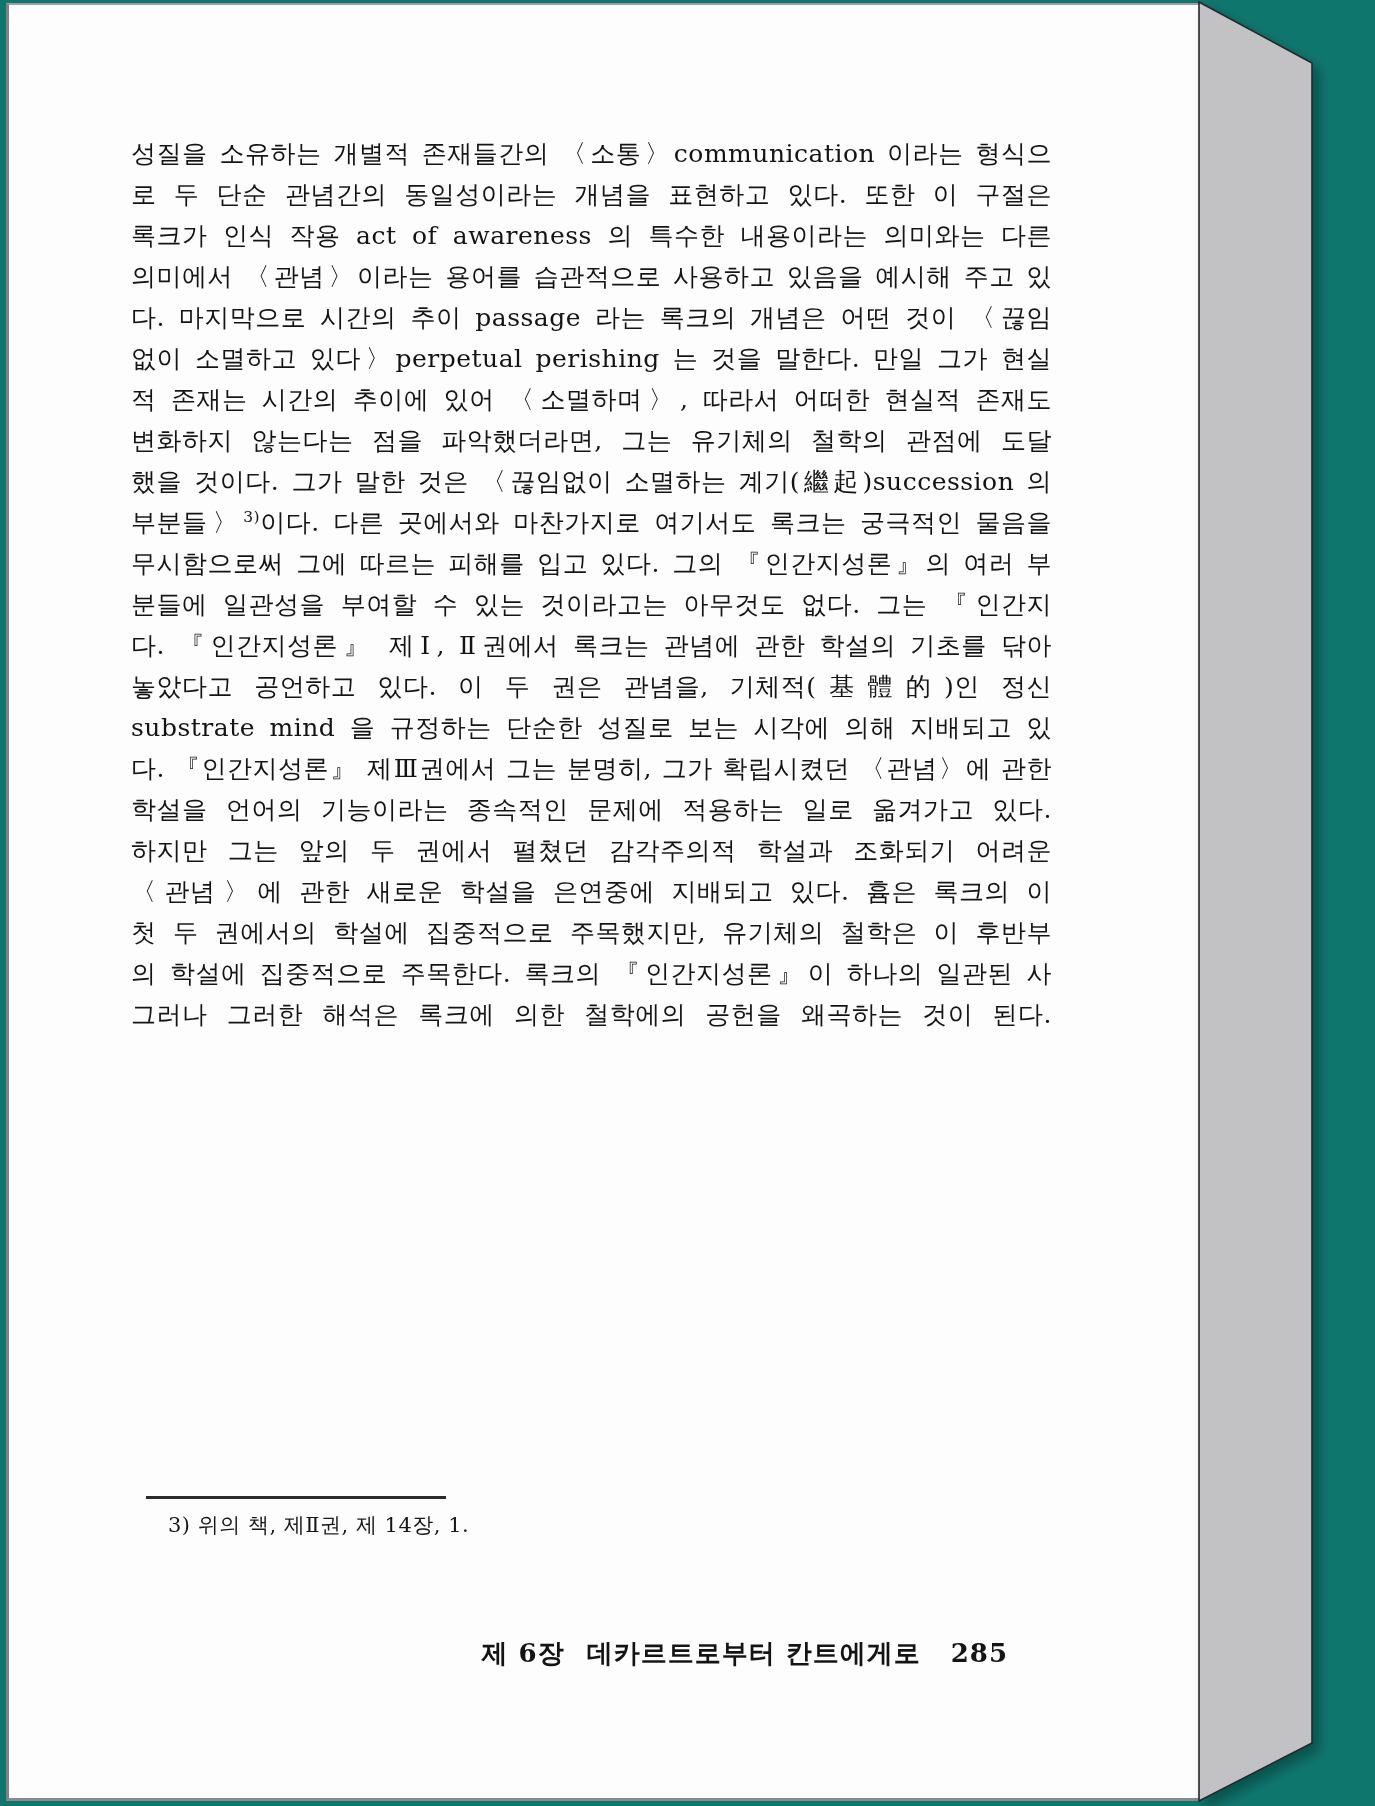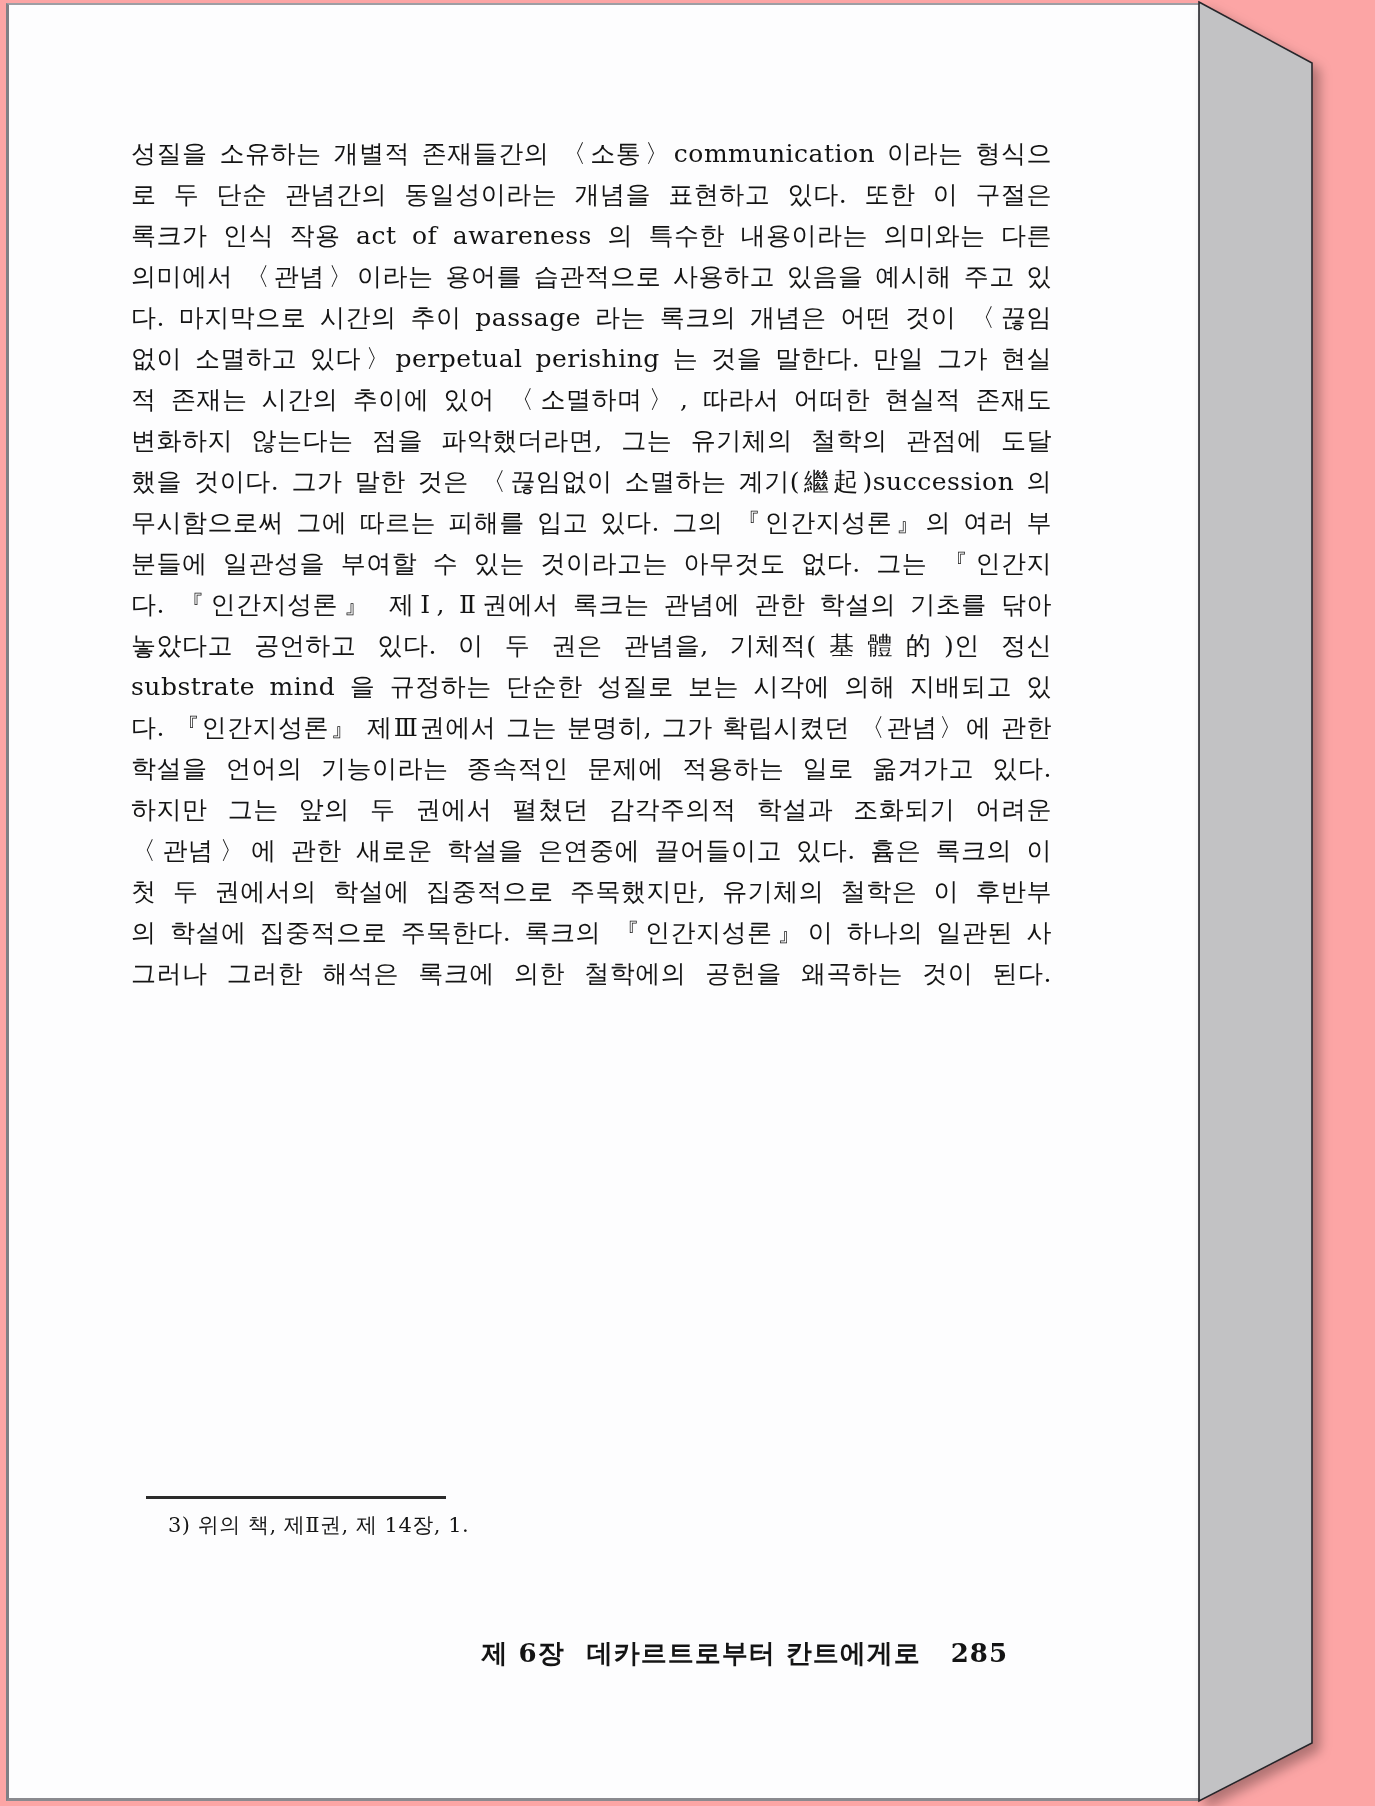--- a/index.html
+++ b/index.html
@@ -4,21 +4,21 @@
 <style>
   html, body {
     margin: 0;
     padding: 0;
     background: #f3f3f5;
   }
   #canvas {
     position: relative;
     width: 1375px;
     height: 1806px;
-    background: #fca5a5;
+    background: #0f766e;
     overflow: hidden;
     font-family: "DejaVu Serif", "Liberation Serif", serif;
   }
   .page {
     position: absolute;
     left: 6px;
     top: 3px;
     width: 1194px;
     height: 1798px;
     box-sizing: border-box;
@@ -107,29 +107,30 @@
   <div class="body-text">
       <div class="line">성질을 소유하는 개별적 존재들간의 〈소통〉communication 이라는 형식으</div>
       <div class="line">로 두 단순 관념간의 동일성이라는 개념을 표현하고 있다. 또한 이 구절은</div>
       <div class="line">록크가 인식 작용 act of awareness 의 특수한 내용이라는 의미와는 다른</div>
       <div class="line">의미에서 〈관념〉이라는 용어를 습관적으로 사용하고 있음을 예시해 주고 있</div>
       <div class="line">다. 마지막으로 시간의 추이 passage 라는 록크의 개념은 어떤 것이 〈끊임</div>
       <div class="line">없이 소멸하고 있다〉perpetual perishing 는 것을 말한다. 만일 그가 현실</div>
       <div class="line">적 존재는 시간의 추이에 있어 〈소멸하며〉, 따라서 어떠한 현실적 존재도</div>
       <div class="line">변화하지 않는다는 점을 파악했더라면, 그는 유기체의 철학의 관점에 도달</div>
       <div class="line">했을 것이다. 그가 말한 것은 〈끊임없이 소멸하는 계기(繼起)succession 의</div>
+      <div class="line">부분들〉<sup>3)</sup>이다. 다른 곳에서와 마찬가지로 여기서도 록크는 궁극적인 물음을</div>
       <div class="line">무시함으로써 그에 따르는 피해를 입고 있다. 그의 『인간지성론』의 여러 부</div>
       <div class="line">분들에 일관성을 부여할 수 있는 것이라고는 아무것도 없다. 그는 『인간지</div>
       <div class="line">다. 『인간지성론』 제Ⅰ, Ⅱ권에서 록크는 관념에 관한 학설의 기초를 닦아</div>
       <div class="line">놓았다고 공언하고 있다. 이 두 권은 관념을, 기체적(基體的)인 정신</div>
       <div class="line">substrate mind 을 규정하는 단순한 성질로 보는 시각에 의해 지배되고 있</div>
       <div class="line">다. 『인간지성론』 제Ⅲ권에서 그는 분명히, 그가 확립시켰던 〈관념〉에 관한</div>
       <div class="line">학설을 언어의 기능이라는 종속적인 문제에 적용하는 일로 옮겨가고 있다.</div>
       <div class="line">하지만 그는 앞의 두 권에서 펼쳤던 감각주의적 학설과 조화되기 어려운</div>
-      <div class="line">〈관념〉에 관한 새로운 학설을 은연중에 끌어들이고 있다. 흄은 록크의 이</div>
+      <div class="line">〈관념〉에 관한 새로운 학설을 은연중에 지배되고 있다. 흄은 록크의 이</div>
       <div class="line">첫 두 권에서의 학설에 집중적으로 주목했지만, 유기체의 철학은 이 후반부</div>
       <div class="line">의 학설에 집중적으로 주목한다. 록크의 『인간지성론』이 하나의 일관된 사</div>
       <div class="line">그러나 그러한 해석은 록크에 의한 철학에의 공헌을 왜곡하는 것이 된다.</div>
     </div>
 
   <div class="footnote-rule"></div>
 
   <div class="footnote">3) 위의 책, 제Ⅱ권, 제 14장, 1.</div>
 
   <div class="footer">

